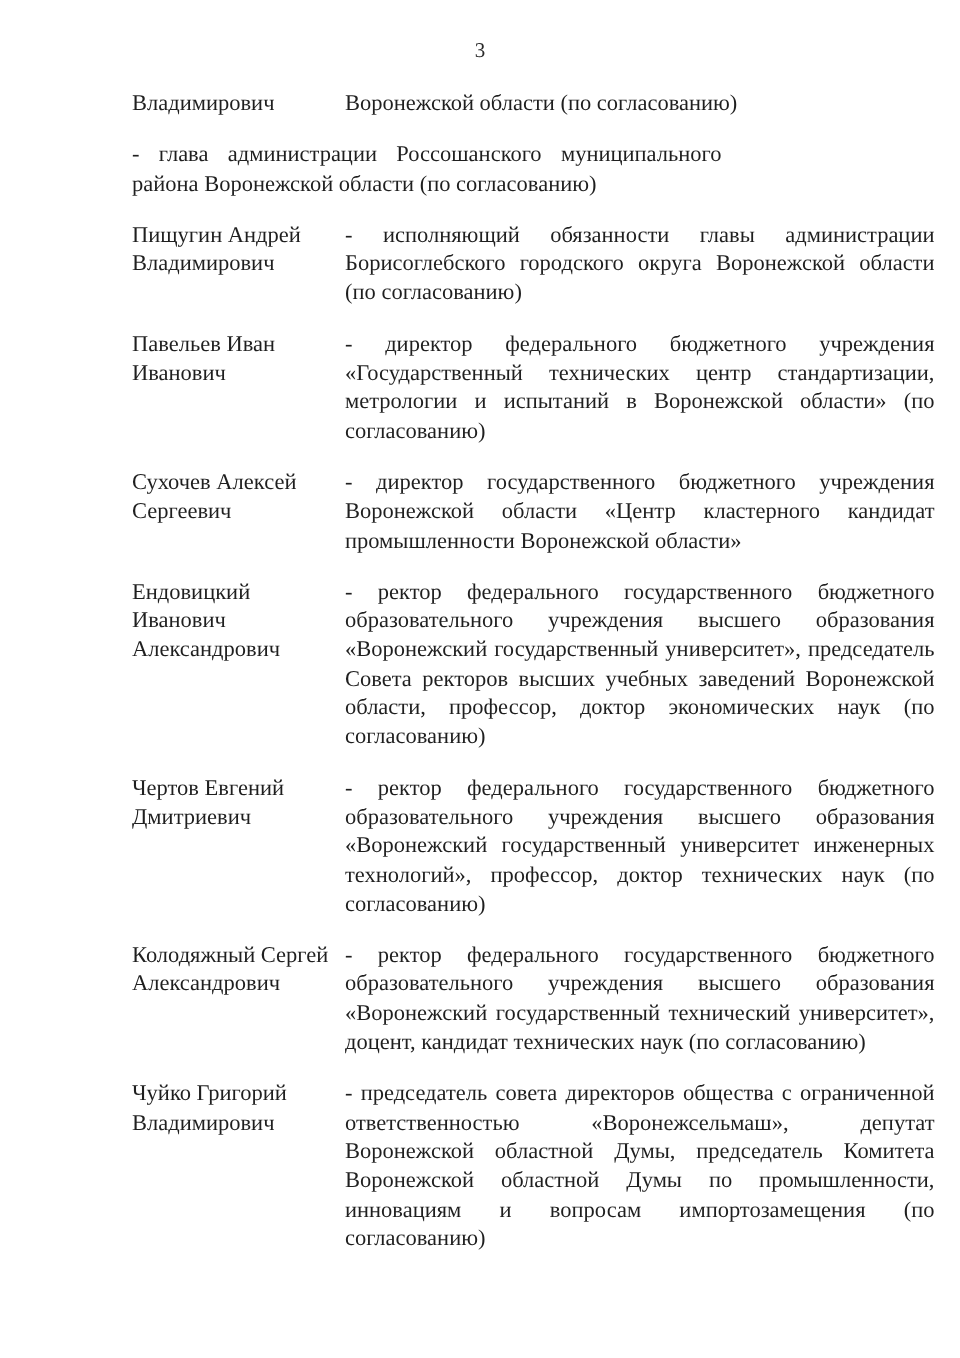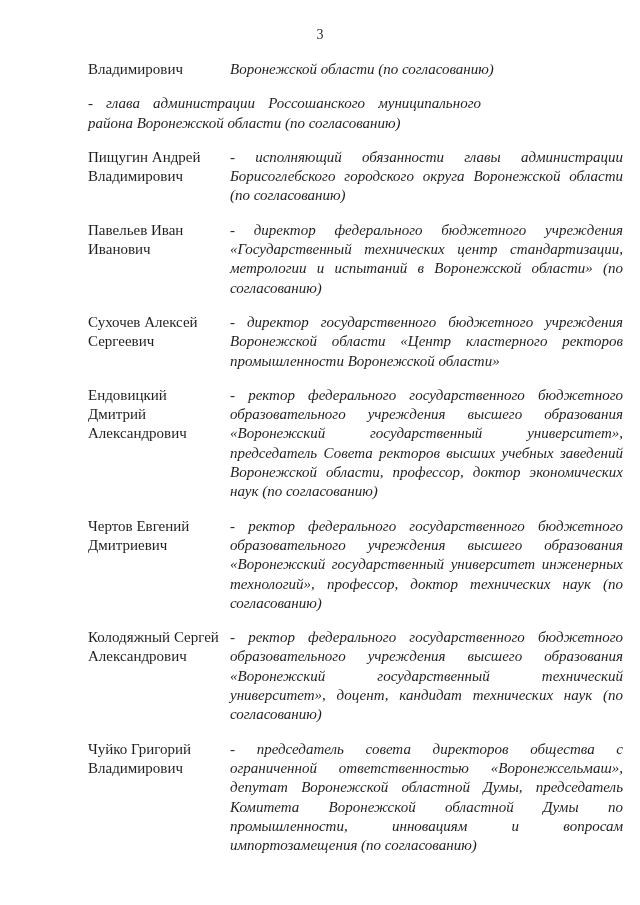--- a/index.html
+++ b/index.html
@@ -39,21 +39,20 @@
   }
   .entry-name {
     width: 142px;
     flex-shrink: 0;
     white-space: pre-line;
     text-align: left;
   }
   .entry-desc {
     width: 393px;
     text-align: justify;
-    font-style: italic;
   }
 </style>
 </head>
 <body>
 
 <div class="page">
   <div class="page-number">3</div>
 
   <div class="entries">
 
@@ -74,26 +73,26 @@
 
     <div class="entry-row">
       <div class="entry-name">Павельев Иван
 Иванович</div>
       <div class="entry-desc">- директор федерального бюджетного учреждения «Государственный технических центр стандартизации, метрологии и испытаний в Воронежской области» (по согласованию)</div>
     </div>
 
     <div class="entry-row">
       <div class="entry-name">Сухочев Алексей
 Сергеевич</div>
-      <div class="entry-desc">- директор государственного бюджетного учреждения Воронежской области «Центр кластерного ректоров промышленности Воронежской области»</div>
+      <div class="entry-desc">- директор государственного бюджетного учреждения Воронежской области «Центр кластерного кандидат промышленности Воронежской области»</div>
     </div>
 
     <div class="entry-row">
       <div class="entry-name">Ендовицкий
-Дмитрий
+Иванович
 Александрович</div>
       <div class="entry-desc">- ректор федерального государственного бюджетного образовательного учреждения высшего образования «Воронежский государственный университет», председатель Совета ректоров высших учебных заведений Воронежской области,  профессор, доктор экономических наук (по согласованию)</div>
     </div>
 
     <div class="entry-row">
       <div class="entry-name">Чертов Евгений
 Дмитриевич</div>
       <div class="entry-desc">- ректор федерального государственного бюджетного образовательного учреждения высшего образования «Воронежский государственный университет инженерных технологий», профессор, доктор технических наук (по согласованию)</div>
     </div>
 

